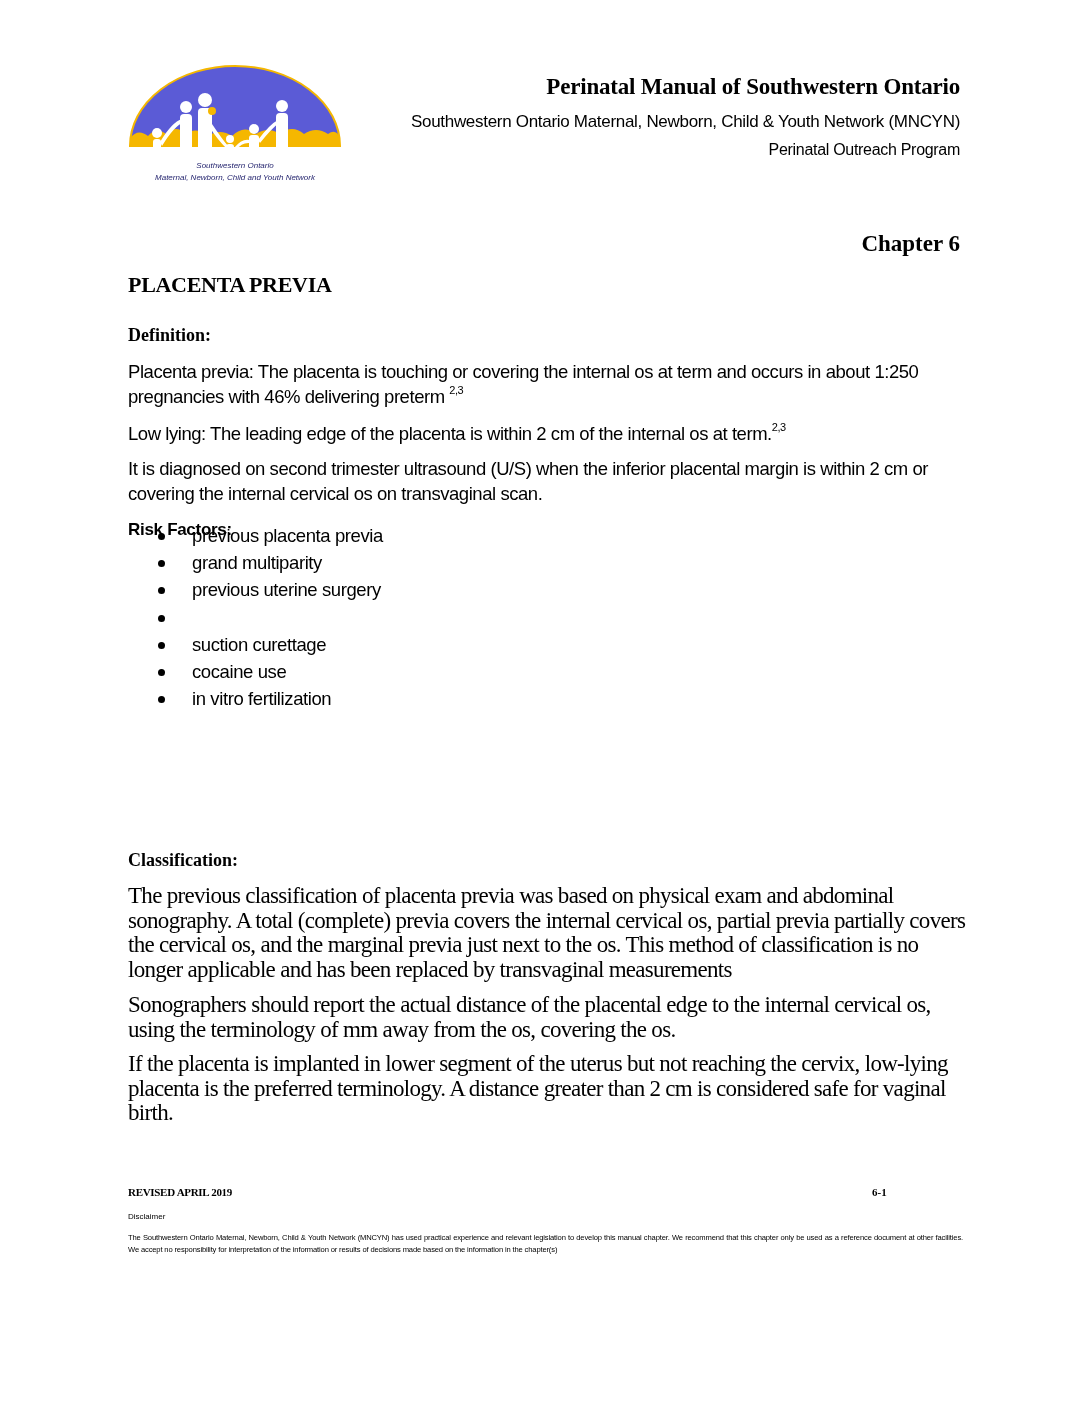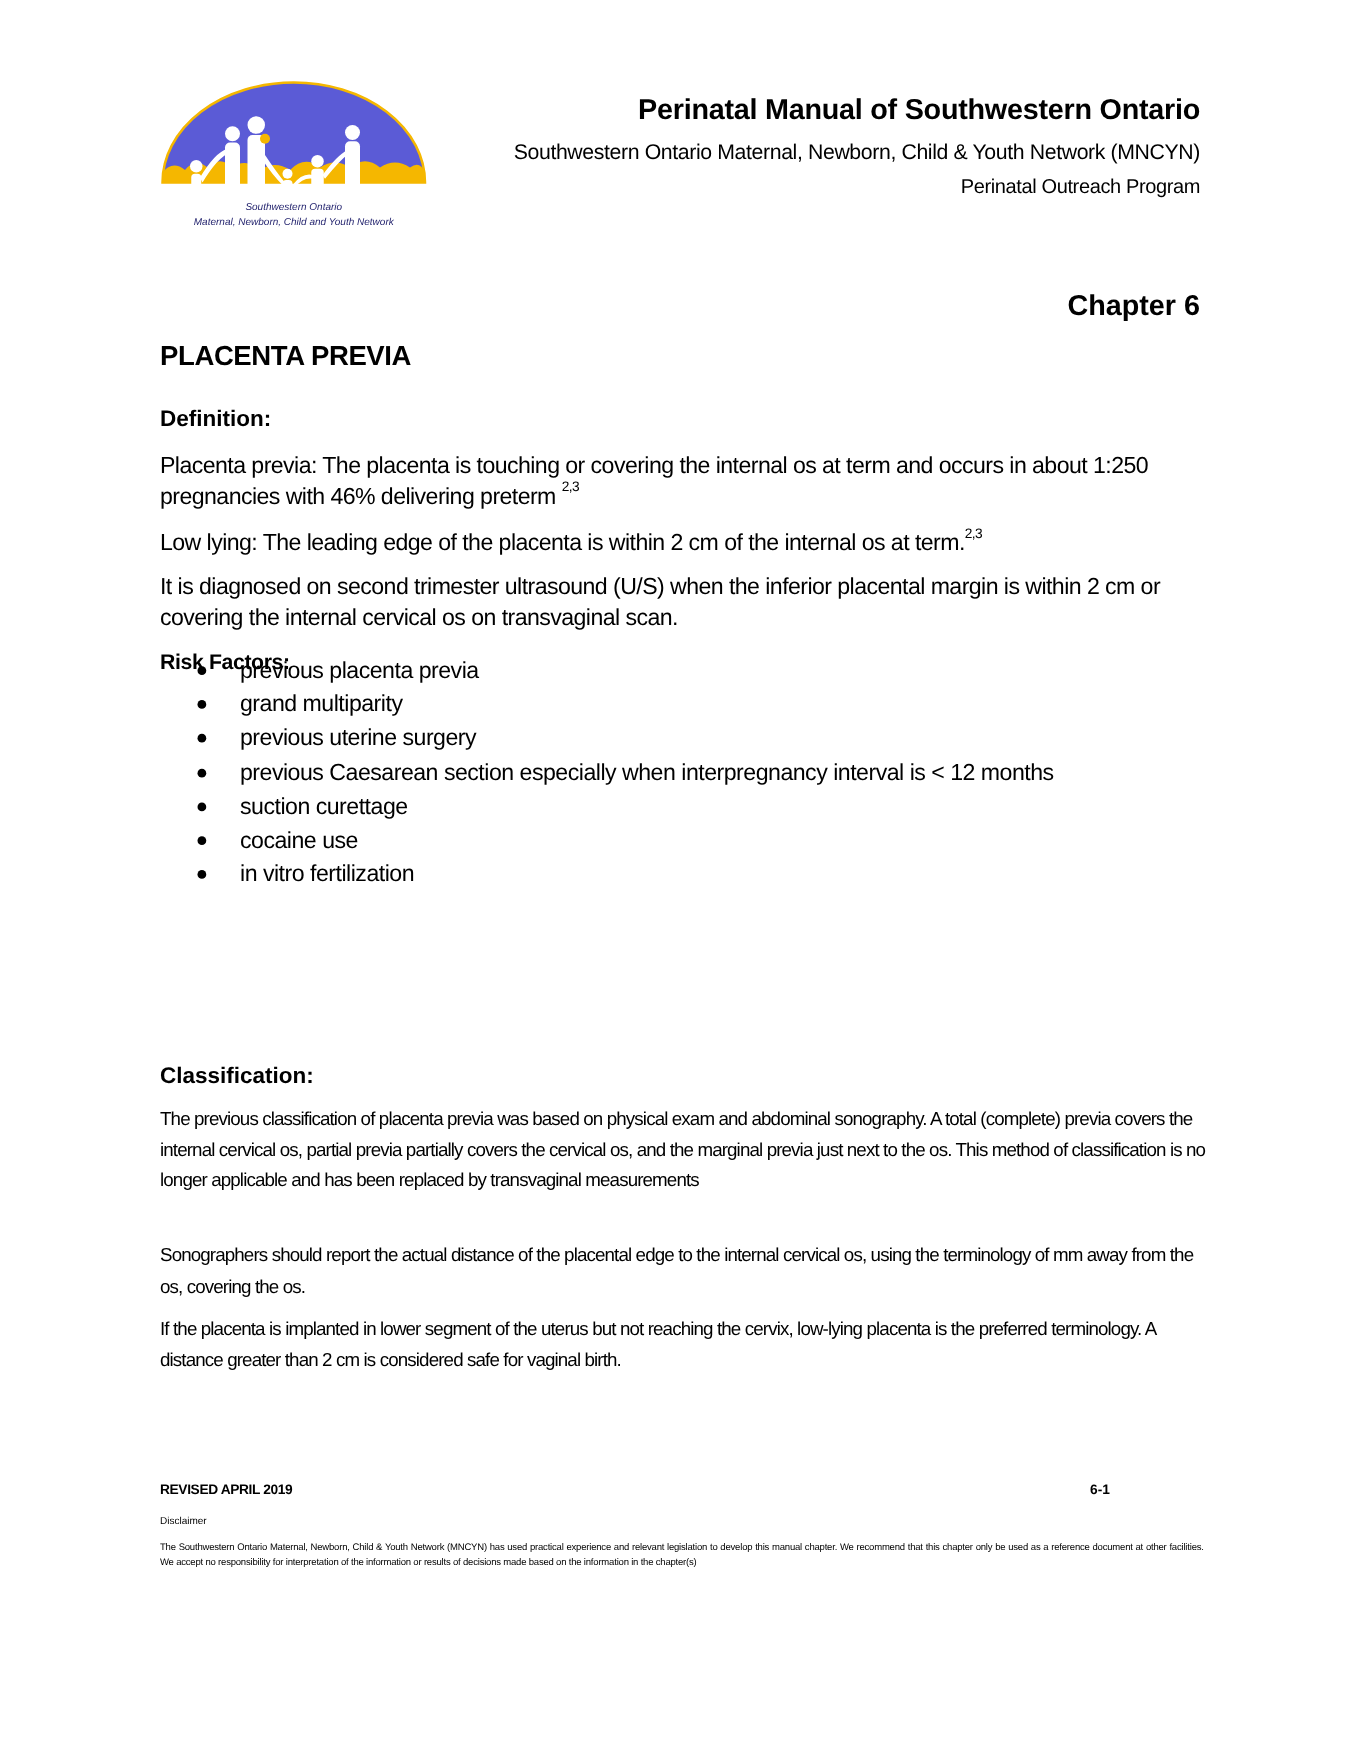--- a/index.html
+++ b/index.html
@@ -1,17 +1,17 @@
 <!DOCTYPE html>
 <html><head>
 <meta charset="utf-8">
 <style>
   html, body { margin: 0; padding: 0; background: #ffffff; }
   body { width: 1088px; height: 1408px; position: relative; overflow: hidden; color: #000; }
-  .serif { font-family: Liberation Sans, sans-serif; }
+  .serif { font-family: Liberation Serif, serif; }
   .sans { font-family: "Liberation Sans", "DejaVu Sans", sans-serif; }
 
   #logo { position: absolute; left: 124px; top: 64px; width: 222px; height: 124px; }
 
   .hdr { position: absolute; right: 128px; text-align: right; white-space: nowrap; }
   #hdr-title { top: 74px; font-size: 23px; font-weight: bold; letter-spacing: -0.2px; }
   #hdr-network { top: 112px; font-size: 17px; letter-spacing: -0.3px; }
   #hdr-program { top: 141px; font-size: 16px; letter-spacing: -0.3px; }
   #chapter { position: absolute; right: 128px; top: 218px; font-size: 23px; font-weight: bold; margin-top: 13px; }
 
@@ -25,21 +25,21 @@
   .para { position: absolute; left: 128px; width: 840px; font-size: 18.5px; line-height: 25px; letter-spacing: -0.45px; }
   .para sup { font-size: 11px; vertical-align: top; position: relative; top: -6px; }
   #def-p1 { top: 359px; }
   #def-p2 { top: 421px; }
   #def-p3 { top: 456px; }
 
   #risk-list { position: absolute; left: 158px; top: 524px; margin: 0; padding: 0; list-style: none; }
   #risk-list li { position: relative; height: 27.2px; font-size: 18.5px; line-height: 24px; letter-spacing: -0.4px; padding-left: 34px; white-space: nowrap; }
   #risk-list li .bullet { position: absolute; left: 0; top: 9px; width: 7px; height: 7px; border-radius: 50%; background: #000; }
 
-  .cpara { position: absolute; left: 128px; width: 840px; font-size: 15px; line-height: 24.5px; letter-spacing: -0.7px; }
+  .cpara { position: absolute; left: 128px; width: 840px; font-size: 23px; line-height: 24.5px; letter-spacing: -0.7px; }
   #class-p1 { top: 884px; }
   #class-p2 { top: 993px; }
   #class-p3 { top: 1052px; }
 
   #footer-revised { position: absolute; left: 128px; top: 1186px; font-size: 11px; font-weight: bold; letter-spacing: -0.3px; }
   #footer-page { position: absolute; left: 872px; top: 1186px; font-size: 11px; font-weight: bold; }
   #footer-disclaimer-h { position: absolute; left: 128px; top: 1212px; font-size: 8px; }
   #footer-disclaimer { position: absolute; left: 128px; top: 1232px; width: 835px; font-size: 7.6px; line-height: 11.5px; letter-spacing: -0.15px; text-align: justify; }
 </style>
 </head>
@@ -84,21 +84,21 @@
 <div id="h-definition" class="h2 serif">Definition:</div>
 <div id="def-p1" class="para sans"><span>Placenta previa: The placenta is touching or covering the internal os at term and occurs in about 1:250 pregnancies with 46% delivering preterm </span><sup>2,3</sup></div>
 <div id="def-p2" class="para sans"><span>Low lying:  The leading edge of the placenta is within 2 cm of the internal os at term.</span><sup>2,3</sup></div>
 <div id="def-p3" class="para sans">It is diagnosed on second trimester ultrasound (U/S) when the inferior placental margin is within 2 cm or covering the internal cervical os on transvaginal scan.</div>
 
 <div id="h-risk" class="h2 sans">Risk Factors:</div>
 <ul id="risk-list" class="sans">
     <li><span class="bullet"></span><span>previous placenta previa</span></li>
     <li><span class="bullet"></span><span>grand multiparity</span></li>
     <li><span class="bullet"></span><span>previous uterine surgery</span></li>
-    <li><span class="bullet"></span><span>previous Caesarean section especially when interpregnancy interval is &lt; 12 months</span></li>
+    <li><span class="bullet"></span></li>
     <li><span class="bullet"></span><span>suction curettage</span></li>
     <li><span class="bullet"></span><span>cocaine use</span></li>
     <li><span class="bullet"></span><span>in vitro fertilization</span></li>
   </ul>
 
 <div id="h-classification" class="h2 serif">Classification:</div>
 <div id="class-p1" class="cpara serif">The previous classification of placenta previa was based on physical exam and abdominal sonography.  A total (complete) previa covers the internal cervical os, partial previa partially covers the cervical os, and the marginal previa just next to the os.  This method of classification is no longer applicable and has been replaced by transvaginal measurements</div>
 <div id="class-p2" class="cpara serif">Sonographers should report the actual distance of the placental edge to the internal cervical os, using the terminology of mm away from the os, covering the os.</div>
 <div id="class-p3" class="cpara serif">If the placenta is implanted in lower segment of the uterus but not reaching the cervix, low-lying placenta is the preferred terminology.  A distance greater than 2 cm is considered safe for vaginal birth.</div>
 

